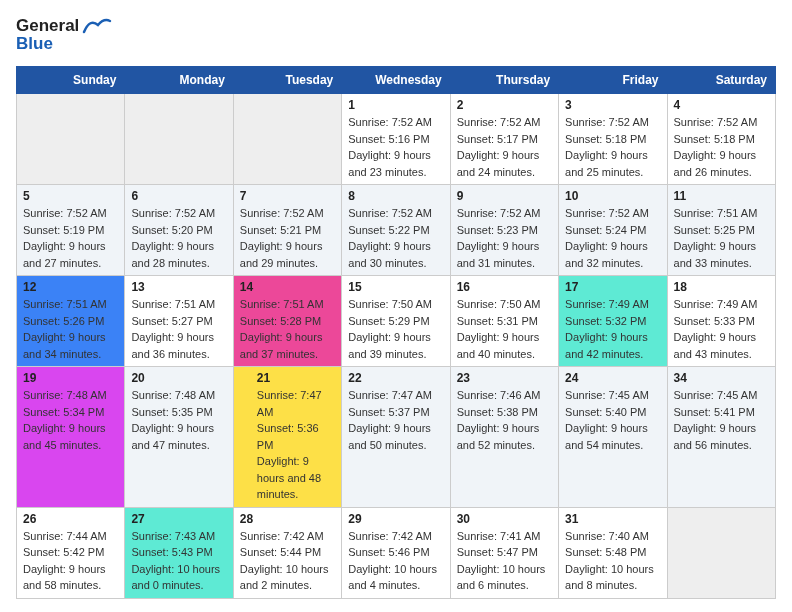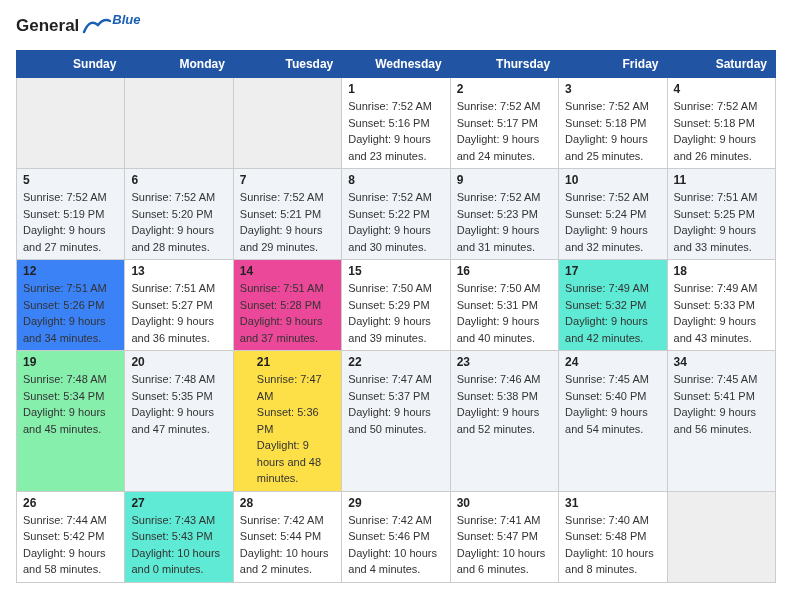--- a/index.html
+++ b/index.html
@@ -11,20 +11,21 @@
       padding: 16px;
     }
     .header {
       display: flex;
       justify-content: space-between;
       align-items: flex-start;
       margin-bottom: 12px;
     }
     .logo {
       display: flex;
+      flex-direction: column;
       align-items: flex-start;
     }
     .title-block {
       text-align: right;
     }
     .month-title {
       font-size: 36px;
       font-weight: bold;
       color: #222;
     }
@@ -79,21 +80,21 @@
 <body>
 
 <div class="header">
   <div class="logo">
     <div style="display:flex;align-items:center;margin-bottom:2px;">
       <span style="font-size:17px;font-weight:bold;color:#222;">General</span>
       <svg width="30" height="20" viewBox="0 0 30 20" style="margin-left:3px;">
         <path d="M2 16 Q8 2 16 9 Q22 2 28 5" stroke="#1a5fb4" stroke-width="2.5" fill="none" stroke-linecap="round"></path>
       </svg>
     </div>
-    <span style="font-size:13px;font-weight:bold;color:#1a5fb4;margin-top:-4px;font-style:italic;">Blue</span>
+    <span style="font-size:17px;font-weight:bold;color:#1a5fb4;margin-top:-4px;">Blue</span>
   </div>
   <div class="title-block">
     <div class="month-title"></div>
     <div class="location"></div>
   </div>
 </div>
 
 <table class="calendar">
   <thead>
     <tr id="weekday-header">
@@ -218,21 +219,21 @@
           </div>
         </td>
         <td style="background: rgb(255, 255, 255);">
           <div class="day-num">18</div>
           <div class="day-info">
             Sunrise: 7:49 AM<br>Sunset: 5:33 PM<br>Daylight: 9 hours and 43 minutes.
           </div>
         </td>
       </tr>
       <tr>
-        <td style="background: #86efac;">
+        <td style="background: #d946ef;">
           <div class="day-num">19</div>
           <div class="day-info">
             Sunrise: 7:48 AM<br>Sunset: 5:34 PM<br>Daylight: 9 hours and 45 minutes.
           </div>
         </td>
         <td style="background: rgb(240, 244, 248);">
           <div class="day-num">20</div>
           <div class="day-info">
             Sunrise: 7:48 AM<br>Sunset: 5:35 PM<br>Daylight: 9 hours and 47 minutes.
           </div>

